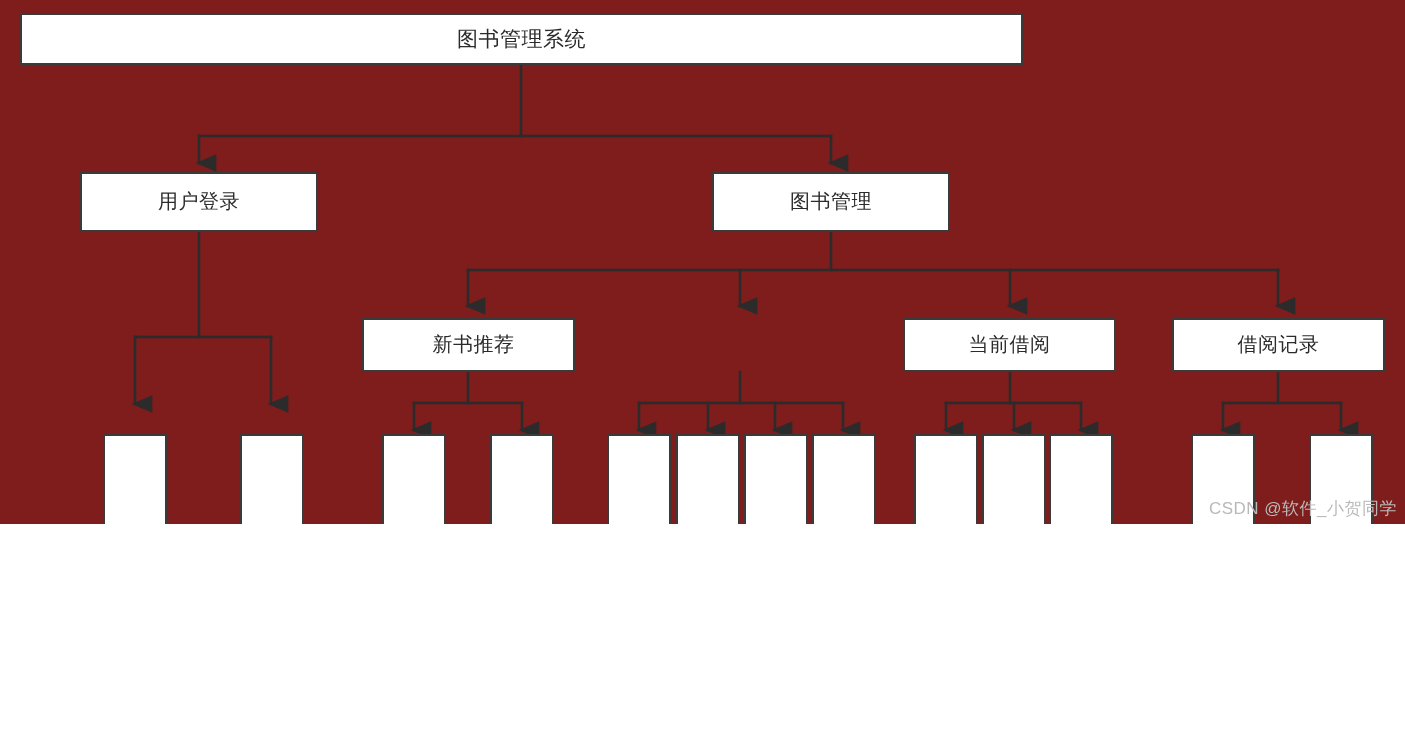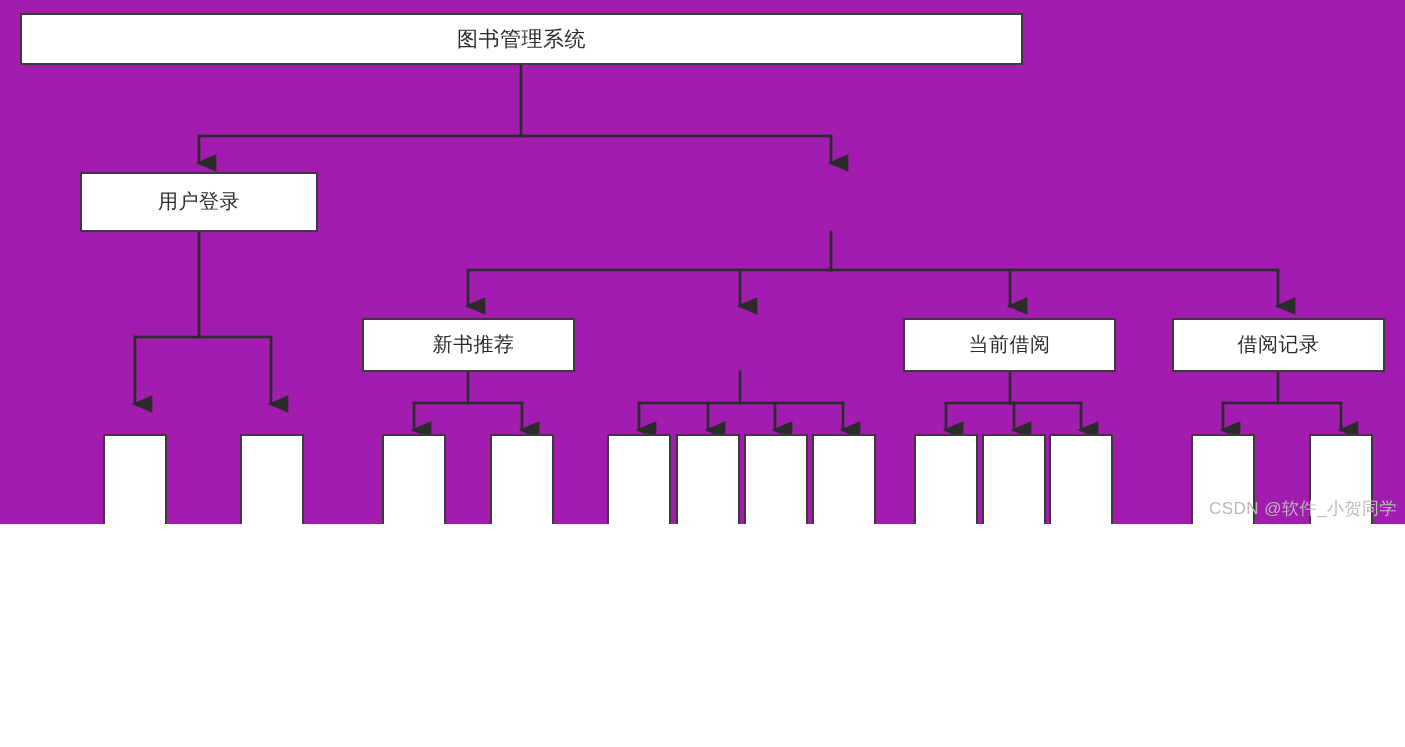--- a/index.html
+++ b/index.html
@@ -8,21 +8,21 @@
     padding: 0;
     background: #ffffff;
   }
   body {
     font-family: "Liberation Sans", "DejaVu Sans", sans-serif;
   }
   #diagram-canvas {
     position: relative;
     width: 1405px;
     height: 524px;
-    background: #a21caf;
+    background: #7f1d1d;
     overflow: hidden;
   }
   #edge-layer {
     position: absolute;
     left: 0;
     top: 0;
     width: 1405px;
     height: 747px;
     pointer-events: none;
   }
@@ -137,20 +137,23 @@
   </svg>
 
   <div class="node level0" style="left:20px; top:13px; width:1003px; height:52px;">
     <span class="node-label">图书管理系统</span>
   </div>
 
   <div class="node level1" style="left:80px; top:172px; width:238px; height:60px;">
     <span class="node-label">用户登录</span>
   </div>
 
+  <div class="node level1" style="left:712px; top:172px; width:238px; height:60px;">
+    <span class="node-label">图书管理</span>
+  </div>
 
   <div class="node level2" style="left:362px; top:318px; width:213px; height:54px;padding-left:10px;">
     <span class="node-label">新书推荐</span>
   </div>
 
 
   <div class="node level2" style="left:903px; top:318px; width:213px; height:54px;text-align:right;">
     <span class="node-label">当前借阅</span>
   </div>
 

